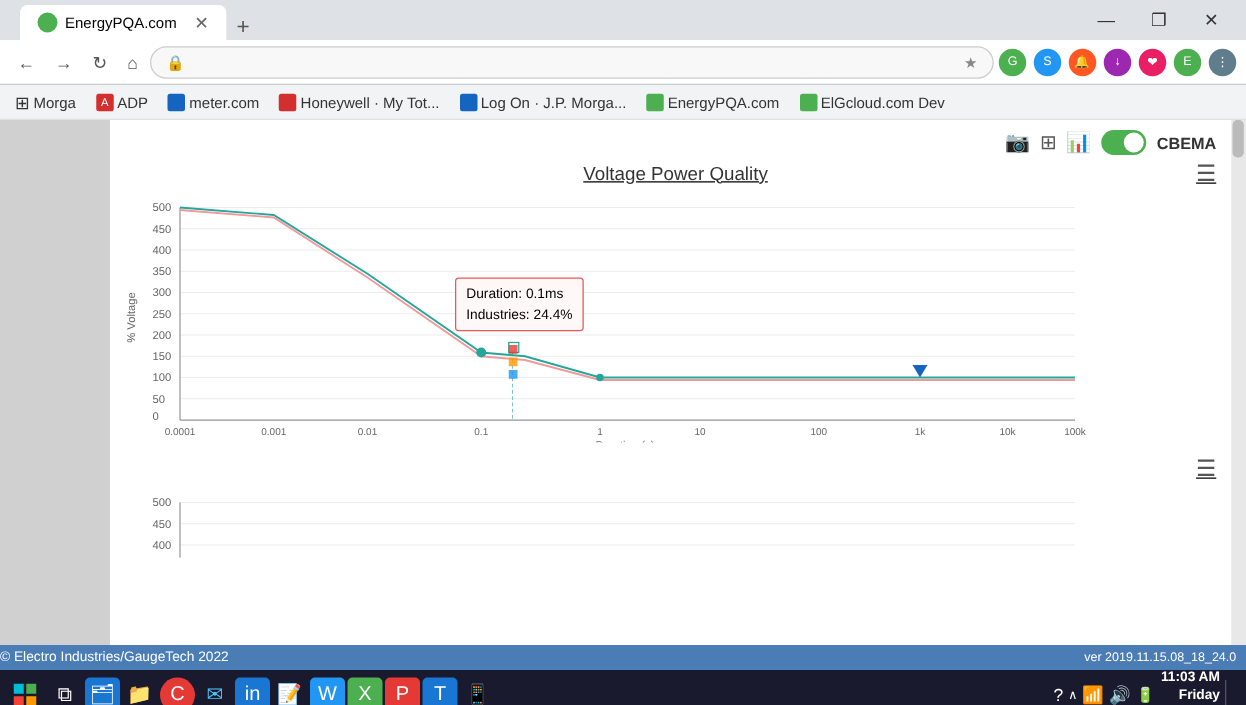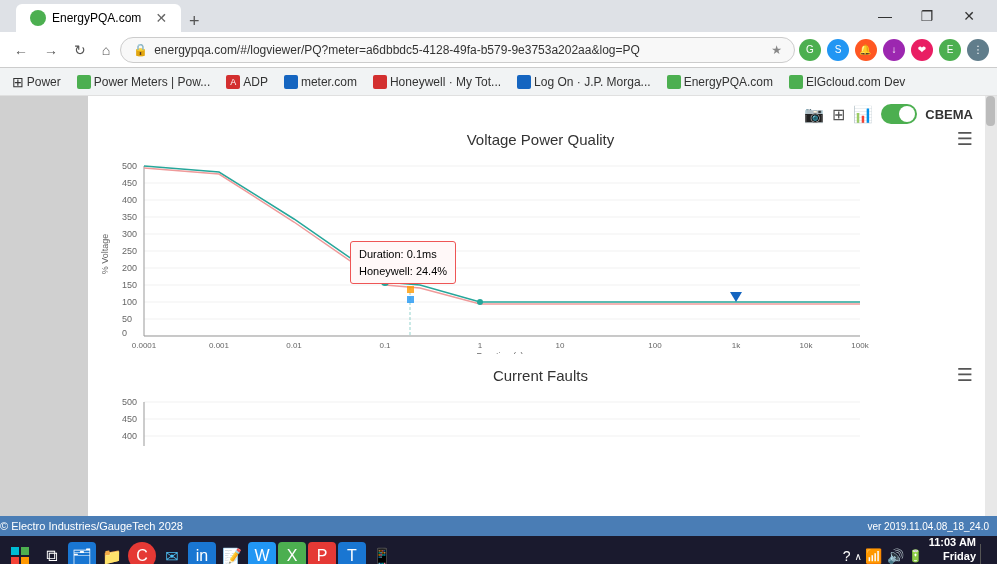--- a/index.html
+++ b/index.html
@@ -31,21 +31,21 @@
 
     
     .chart-controls { display: flex; justify-content: flex-end; align-items: center; gap: 8px; margin-bottom: 4px; }
     .ctrl-icon { cursor: pointer; color: #555; font-size: 16px; }
     .toggle-switch { width: 36px; height: 20px; background: #4caf50; border-radius: 10px; position: relative; cursor: pointer; }
     .toggle-knob { position: absolute; right: 2px; top: 2px; width: 16px; height: 16px; background: #fff; border-radius: 50%; }
     .cbema-label { font-size: 13px; font-weight: bold; color: #333; }
 
     
     .chart-section { margin-bottom: 10px; }
-    .chart-header { display: flex; justify-content: flex-end; align-items: center; margin-bottom: 4px; }
+    .chart-header { display: flex; justify-content: flex-end; align-items: center; margin-bottom: 4px; text-decoration: underline; }
     .chart-title { font-size: 15px; font-weight: normal; text-align: center; flex: 1; color: #333; }
     .menu-icon { cursor: pointer; color: #555; font-size: 18px; }
 
     .chart-container { position: relative; width: 100%; }
     
     
     .chart-svg { display: block; }
     
     
     .tooltip-box { position: absolute; background: #fff8f8; border: 1px solid #e55; border-radius: 3px; padding: 4px 8px; font-size: 11px; pointer-events: none; }
@@ -93,21 +93,20 @@
     </div>
   </div>
 
   <div class="nav-bar">
     <button class="nav-btn">←</button>
     <button class="nav-btn">→</button>
     <button class="nav-btn">↻</button>
     <button class="nav-btn">⌂</button>
     <div class="address-bar" style="flex:1;">
       <span style="color:#555; font-size:12px;">🔒</span>
-      <span class="address-text">energypqa.com/#/logviewer/PQ?meter=a6dbbdc5-4128-49fa-b579-9e3753a202aa&amp;log=PQ</span>
       <span style="color:#888; font-size:12px; margin-left:auto;">★</span>
     </div>
     <div class="nav-icons">
       <div class="nav-icon-circle" style="background:#4caf50;">
           <span style="color:#fff; font-size:10px;">G</span>
         </div>
       <div class="nav-icon-circle" style="background:#2196f3;">
           <span style="color:#fff; font-size:10px;">S</span>
         </div>
       <div class="nav-icon-circle" style="background:#ff5722;">
@@ -124,25 +123,21 @@
         </div>
       <div class="nav-icon-circle" style="background:#607d8b;">
           <span style="color:#fff; font-size:10px;">⋮</span>
         </div>
     </div>
   </div>
 
   <div class="bookmarks-bar">
     <div class="bookmark-item">
       <span style="font-size:14px;">⊞</span>
-      <span>Power</span>
-    </div>
-    <div class="bookmark-item">
-      <span class="bm-icon" style="background:#4caf50;"></span>
-      <span>Power Meters | Pow...</span>
+      <span>Morga</span>
     </div>
     <div class="bookmark-item">
       <span class="bm-icon" style="background:#d32f2f; color:#fff; font-size:9px; display:flex; align-items:center; justify-content:center;">A</span>
       <span>ADP</span>
     </div>
     <div class="bookmark-item">
       <span class="bm-icon" style="background:#1565c0;"></span>
       <span>meter.com</span>
     </div>
     <div class="bookmark-item">
@@ -244,32 +239,31 @@
 
           <rect x="307" y="120" width="8" height="8" fill="none" stroke="#26a69a" stroke-width="1"></rect>
 
           <line x1="310" y1="128" x2="310" y2="182" stroke="#26a69a" stroke-width="0.5" stroke-dasharray="3,2"></line>
 
           <rect x="307" y="122" width="7" height="7" fill="#e53935" opacity="0.8"></rect>
           <rect x="307" y="132" width="7" height="7" fill="#ff9800" opacity="0.8"></rect>
           <rect x="307" y="142" width="7" height="7" fill="#2196f3" opacity="0.8"></rect>
         </svg>
 
-        <div class="tooltip-box" style="left:250px; top:68px;margin-top:19px;">
+        <div class="tooltip-box" style="left:264px; top:68px;">
           <div><span>Duration:</span> <span>0.1ms</span></div>
-          <div><span>Honeywell:</span> <span>24.4%</span></div>
+          <div><span>Industries:</span> <span>24.4%</span></div>
         </div>
       </div>
 
     </div>
 
     <div class="chart-section">
       <div class="chart-header">
         <span style="width:24px;"></span>
-        <span class="chart-title">Current Faults</span>
         <span class="menu-icon">☰</span>
       </div>
 
       <div style="position:relative;">
         <svg width="780" height="60">
           <text x="22" y="15" font-size="9" fill="#666">500</text>
           <text x="22" y="32" font-size="9" fill="#666">450</text>
           <text x="22" y="49" font-size="9" fill="#666">400</text>
           <line x1="44" y1="12" x2="760" y2="12" stroke="#e0e0e0" stroke-width="0.5"></line>
           <line x1="44" y1="29" x2="760" y2="29" stroke="#e0e0e0" stroke-width="0.5"></line>
@@ -281,22 +275,22 @@
   </div>
 
   <div class="scroll-right">
     <div class="scroll-right-track">
       <div class="scroll-thumb"></div>
     </div>
   </div>
 </div>
 
 <div class="footer">
-  <span>© Electro Industries/GaugeTech 2028</span>
-  <span style="margin-left: auto; padding-right:8px; font-size:10px;">ver 2019.11.04.08_18_24.0</span>
+  <span>© Electro Industries/GaugeTech 2022</span>
+  <span style="margin-left: auto; padding-right:8px; font-size:10px;">ver 2019.11.15.08_18_24.0</span>
 </div>
 
 <div class="taskbar">
   <div class="taskbar-start">
     <svg width="20" height="20" viewBox="0 0 20 20">
       <rect x="1" y="1" width="8" height="8" fill="#00bcd4"></rect>
       <rect x="11" y="1" width="8" height="8" fill="#4caf50"></rect>
       <rect x="1" y="11" width="8" height="8" fill="#f44336"></rect>
       <rect x="11" y="11" width="8" height="8" fill="#ff9800"></rect>
     </svg>

